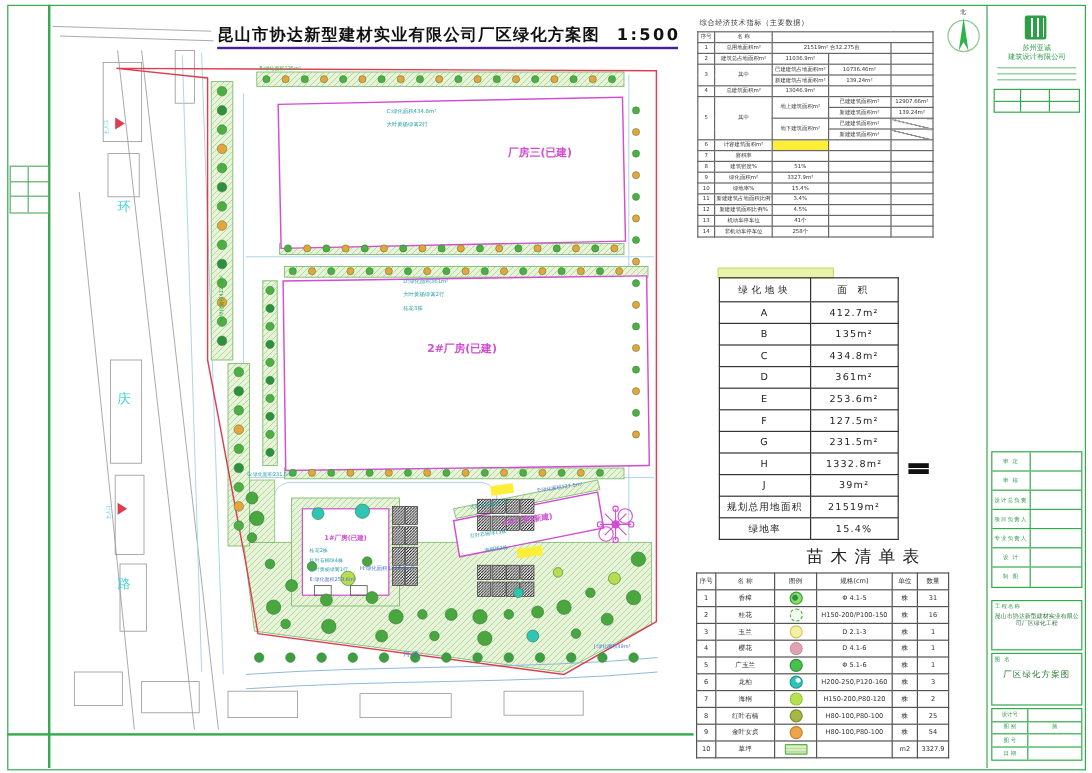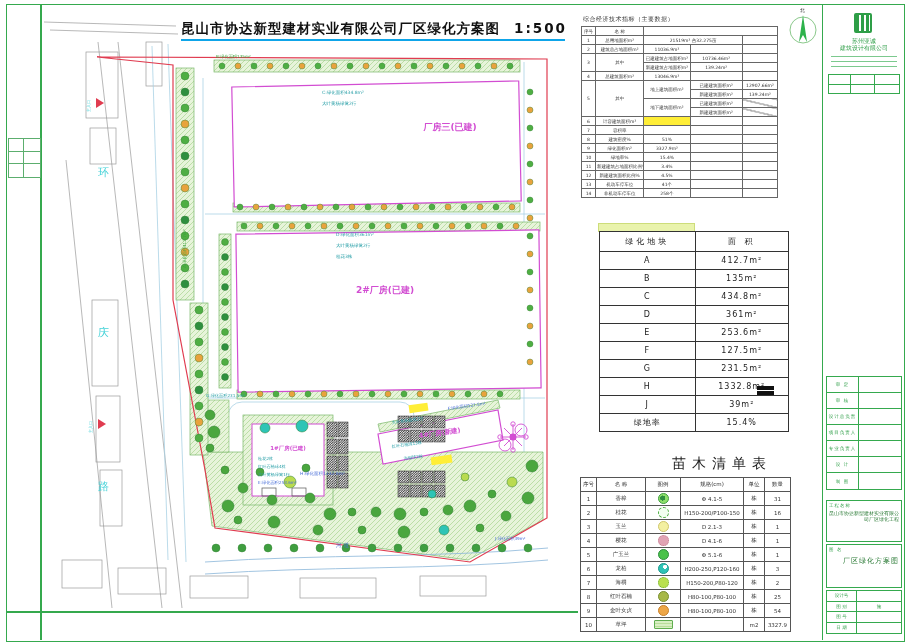--- a/index.html
+++ b/index.html
@@ -3,34 +3,34 @@
 <meta charset="utf-8">
 <style>
   html,body{margin:0;padding:0}
   body{width:910px;height:644px;position:relative;background:#fff;overflow:hidden;
        font-family:"DejaVu Sans","Liberation Sans",sans-serif;color:#222}
   .abs{position:absolute}
   
   .gline{position:absolute;background:#35a94e}
   
   #title{left:181px;top:20px;width:384px;height:19px;font-size:13.5px;font-weight:bold;
-         color:#111;border-bottom:2px solid #0ea5e9;letter-spacing:1px;white-space:nowrap}
+         color:#111;border-bottom:2px solid #4c1d95;letter-spacing:1px;white-space:nowrap}
   #title .sc{margin-left:14px;letter-spacing:2px}
   
   #ind{left:581px;top:15px;width:200px}
   #ind .t{font-size:6px;color:#333;margin:0 0 2px 2px;letter-spacing:.5px}
   table.ind{border-collapse:collapse;width:197px;table-layout:fixed}
   table.ind td{border:0.5px solid #666;font-size:4.5px;line-height:5px;height:8px;
                padding:0 1px;text-align:center;color:#333;overflow:hidden;white-space:nowrap}
   td.slash{background:linear-gradient(to top right,transparent 46%,#888 47%,#888 53%,transparent 54%)}
   td.yhl{background:#ffee37}
   
   #greenWrap{left:599px;top:231px}
   #yband{left:598px;top:223px;width:95px;height:7px;background:#e9f3ac;border:1px solid #cddd7a}
-  table.grn{border-collapse:collapse;width:190px;table-layout:fixed}
+  table.grn{border-collapse:collapse;width:150px;table-layout:fixed}
   table.grn td,table.grn th{border:1px solid #333;font-size:8px;font-weight:normal;color:#222;
         height:17px;text-align:center;padding:0;letter-spacing:1px;white-space:nowrap}
   table.grn th{height:19px;letter-spacing:3px}
   #stamp{left:757px;top:386px;width:17px;height:11px}
   #stamp div{background:#111;height:4px;margin-bottom:1px}
   
   #plantTitle{left:612px;top:455px;width:160px;text-align:right;font-size:14px;color:#222;
               letter-spacing:6px;font-family:"DejaVu Serif","Liberation Serif",serif}
   #plantWrap{left:580px;top:477px}
   table.plt{border-collapse:collapse;width:211px;table-layout:fixed}
@@ -63,21 +63,21 @@
       linear-gradient(90deg,#35a94e,#35a94e) 30% 0/1px 100% no-repeat,
       linear-gradient(90deg,#35a94e,#35a94e) 65% 0/1px 100% no-repeat}
   #tbSigs{position:absolute;left:3px;top:372px;width:76px;border:1px solid #35a94e}
   .sigrow{display:flex;border-bottom:1px solid #35a94e;height:16px}
   .sigrow:last-child{border-bottom:none}
   .sigrow .l{width:32px;border-right:1px solid #35a94e;font-size:4.5px;color:#2e9e47;
       display:flex;align-items:center;justify-content:center;letter-spacing:1px}
   .sigrow .v{flex:1}
   .blk{position:absolute;left:3px;width:76px;border:1px solid #35a94e;padding:2px}
   .blk .lab{font-size:4.5px;color:#2e9e47;letter-spacing:1px}
-  .blk .val{font-size:5px;color:#2a7a35;line-height:6px;margin-top:2px;text-align:right}
+  .blk .val{font-size:5px;color:#2a7a35;line-height:6px;margin-top:2px;text-align:center}
   #tbDraw .val{font-size:7px;letter-spacing:1px;margin-top:6px}
   #tbItems{position:absolute;left:3px;top:586px;width:76px;border:1px solid #35a94e}
   .itrow{display:flex;border-bottom:1px solid #35a94e;height:10.5px}
   .itrow:last-child{border-bottom:none}
   .itrow .l{width:30px;border-right:1px solid #35a94e;font-size:4.5px;color:#2e9e47;
       display:flex;align-items:center;justify-content:center}
   .itrow .v{flex:1;font-size:4.5px;color:#2e9e47;display:flex;align-items:center;justify-content:center}
   
   #lgrid{left:8px;top:138px;width:31px;height:38px;border:1px solid #5cae6e;
      background:
@@ -612,20 +612,24 @@
         </tr>
         <tr>
           <td>H</td>
           <td>1332.8m²</td>
         </tr>
         <tr>
           <td>J</td>
           <td>39m²</td>
         </tr>
         <tr>
+          <td>规划总用地面积</td>
+          <td>21519m²</td>
+        </tr>
+        <tr>
           <td>绿地率</td>
           <td>15.4%</td>
         </tr>
       </tbody>
   </table>
 </div>
 <div class="abs" id="stamp">
     <div></div>
     <div></div>
   </div>

